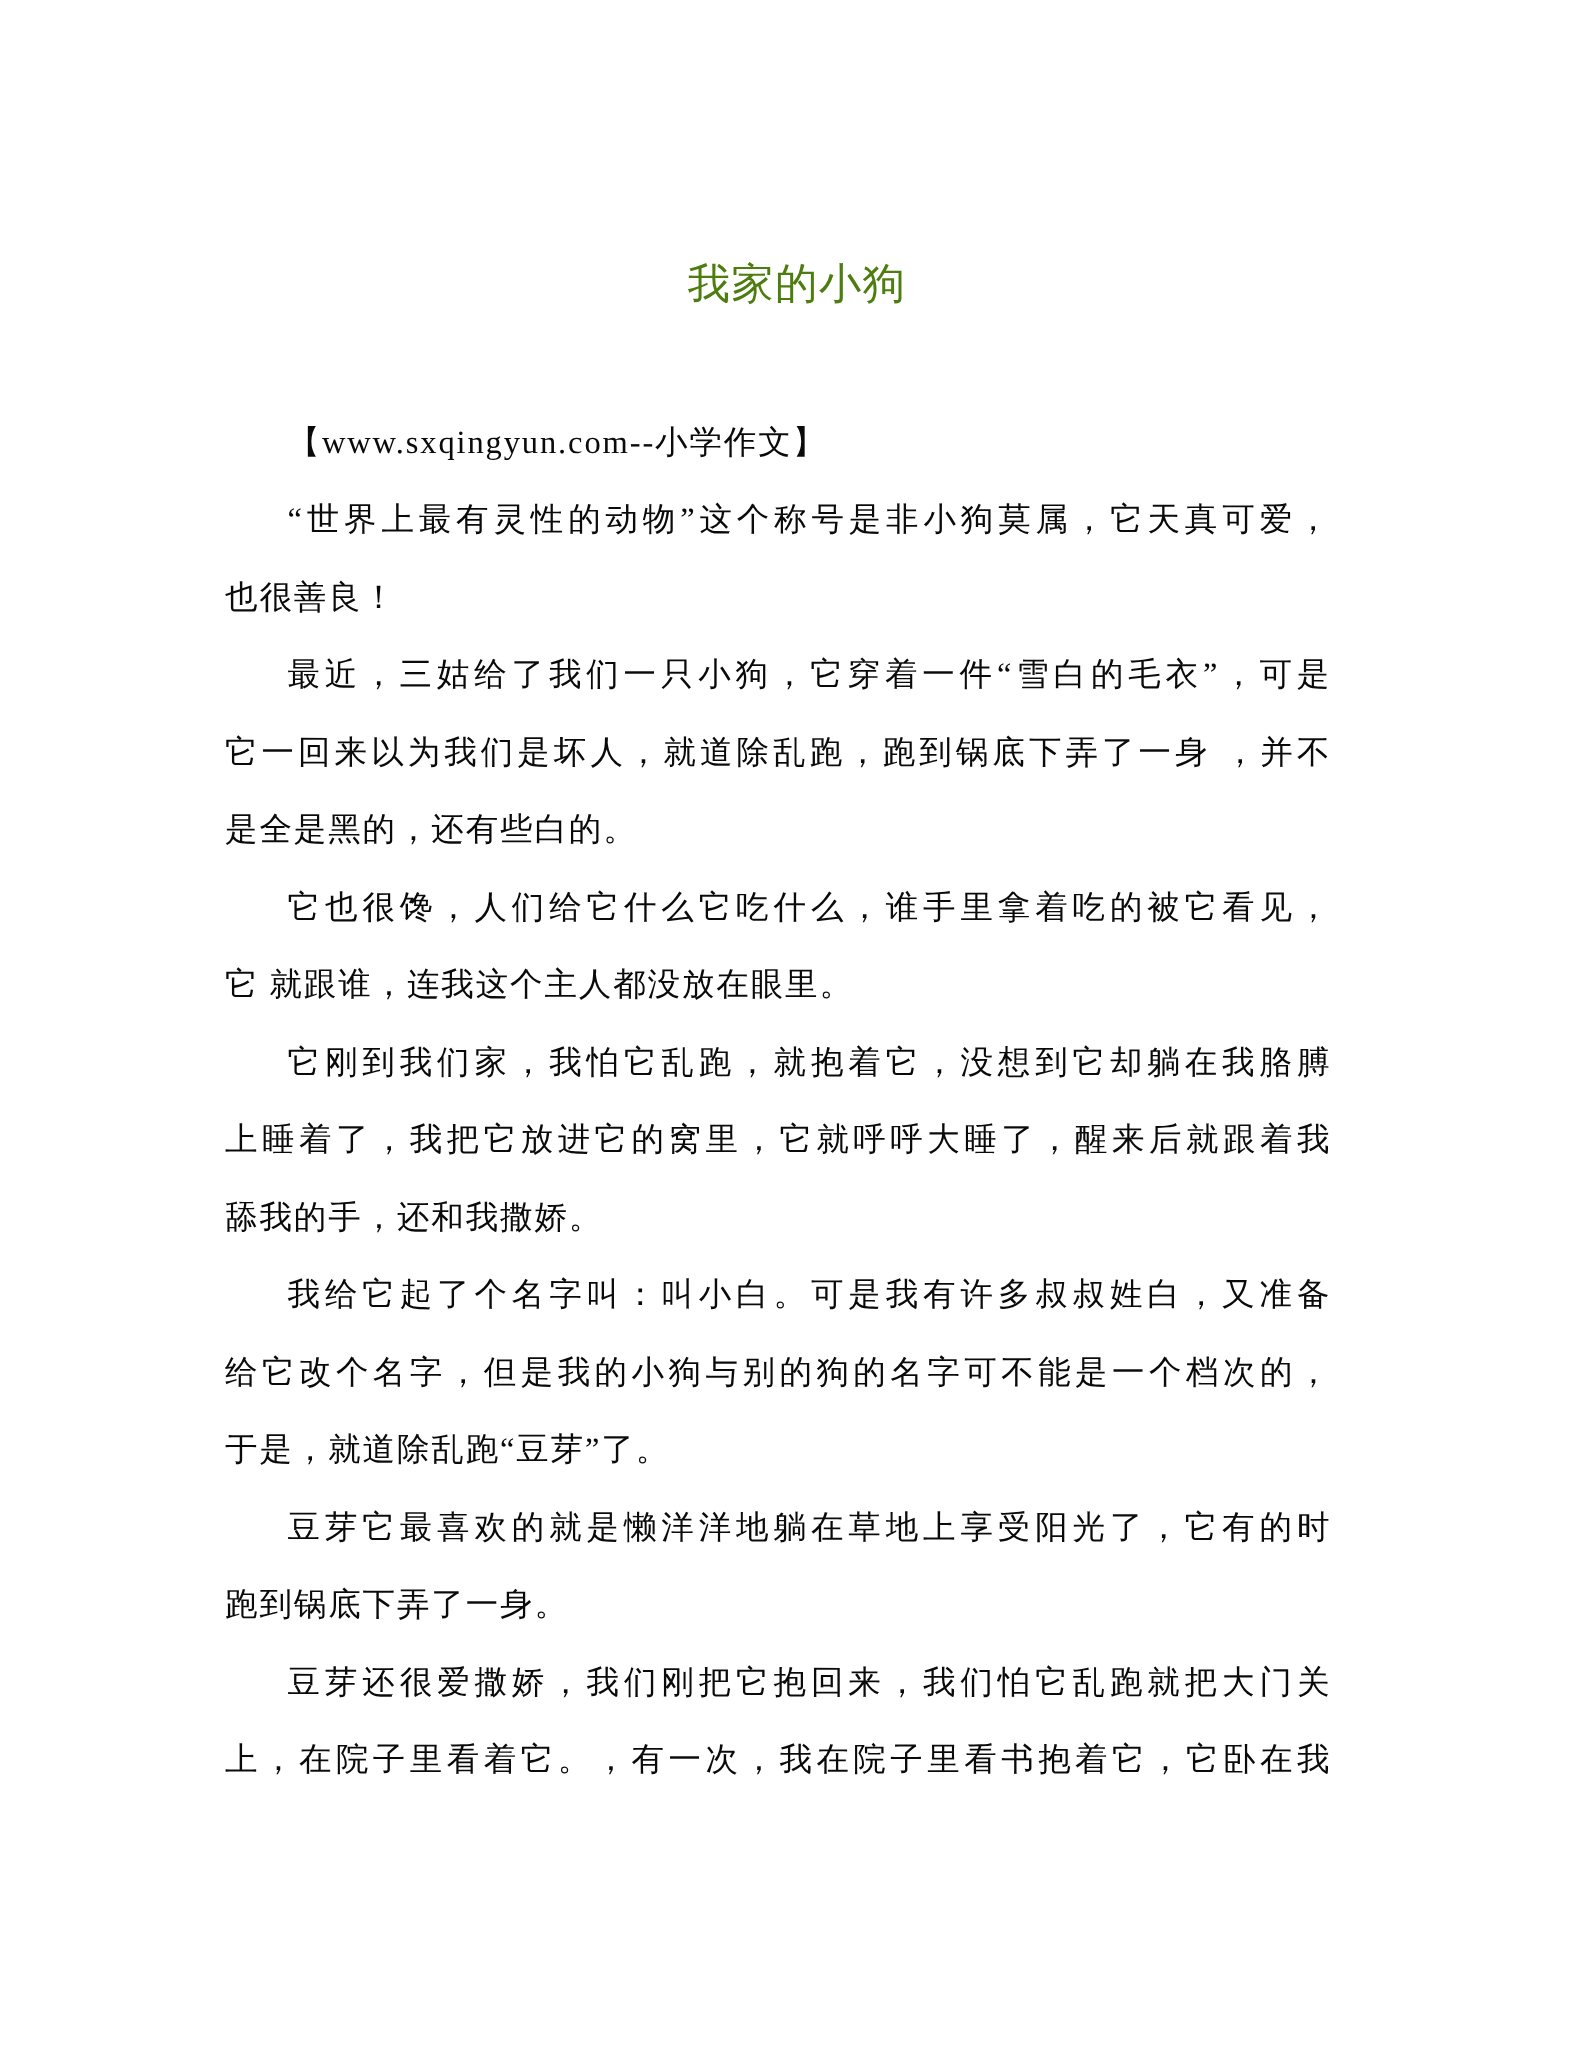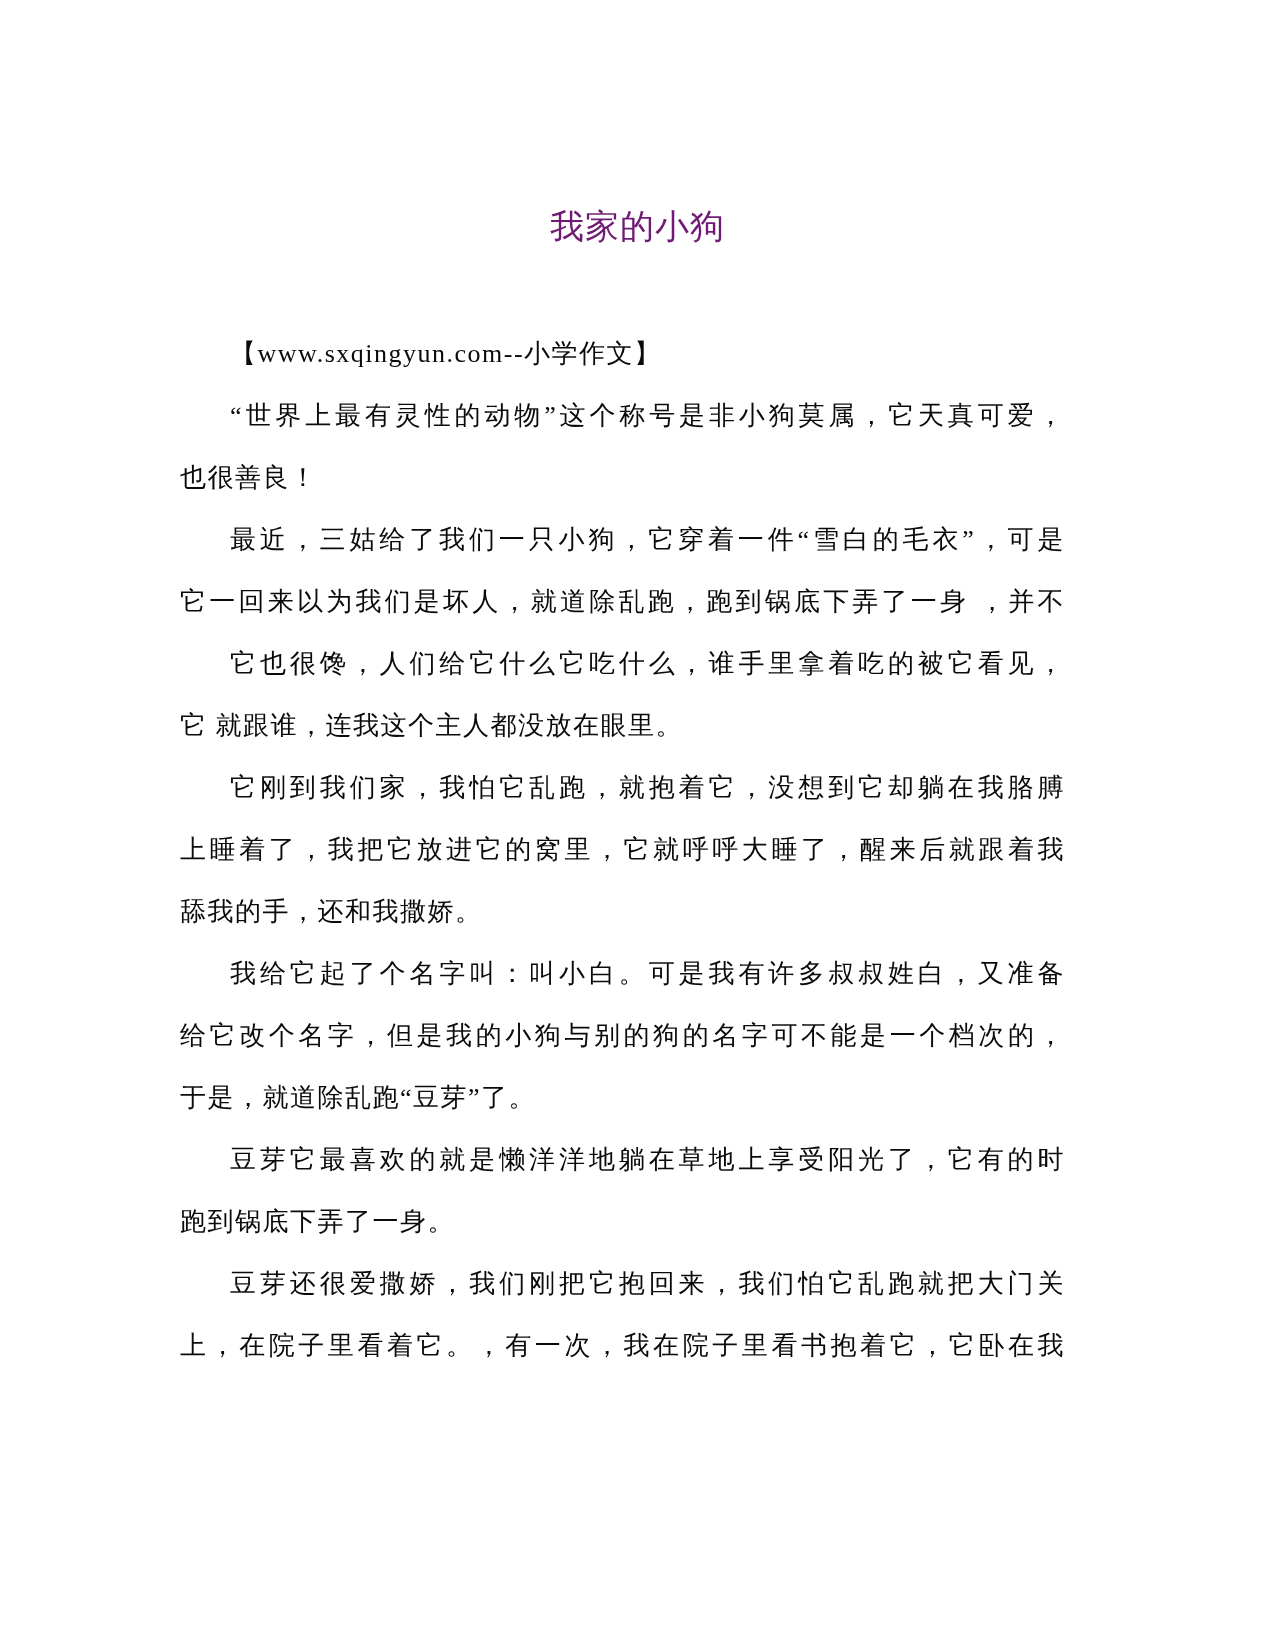--- a/index.html
+++ b/index.html
@@ -18,21 +18,21 @@
   .doc-title {
     position: absolute;
     top: 204px;
     left: 0;
     width: 1275px;
     text-align: center;
     font-family: "Liberation Sans", "DejaVu Sans", sans-serif;
     font-size: 34px;
     font-weight: 500;
     letter-spacing: 1px;
-    color: #701a75;
+    color: #4d7c0f;
     white-space: nowrap;
   }
   .body-text {
     position: absolute;
     left: 180px;
     top: 323px;
     width: 885px;
     font-family: "Liberation Serif", "DejaVu Serif", serif;
     font-size: 26px;
     color: #0a0a0a;
@@ -59,20 +59,21 @@
 <div class="page">
   <div class="doc-title">我家的小狗</div>
 
   <div class="body-text">
     <div class="line para-start para-end">【www.sxqingyun.com--小学作文】</div>
     <div>
         <div class="line para-start">“世界上最有灵性的动物”这个称号是非小狗莫属，它天真可爱，</div>
         <div class="line para-end">也很善良！</div>
         <div class="line para-start">最近，三姑给了我们一只小狗，它穿着一件“雪白的毛衣”，可是</div>
         <div class="line">它一回来以为我们是坏人，就道除乱跑，跑到锅底下弄了一身 ，并不</div>
+        <div class="line para-end">是全是黑的，还有些白的。</div>
         <div class="line para-start">它也很馋，人们给它什么它吃什么，谁手里拿着吃的被它看见，</div>
         <div class="line para-end">它 就跟谁，连我这个主人都没放在眼里。</div>
         <div class="line para-start">它刚到我们家，我怕它乱跑，就抱着它，没想到它却躺在我胳膊</div>
         <div class="line">上睡着了，我把它放进它的窝里，它就呼呼大睡了，醒来后就跟着我</div>
         <div class="line para-end">舔我的手，还和我撒娇。</div>
         <div class="line para-start">我给它起了个名字叫：叫小白。可是我有许多叔叔姓白，又准备</div>
         <div class="line">给它改个名字，但是我的小狗与别的狗的名字可不能是一个档次的，</div>
         <div class="line para-end">于是，就道除乱跑“豆芽”了。</div>
         <div class="line para-start">豆芽它最喜欢的就是懒洋洋地躺在草地上享受阳光了，它有的时</div>
         <div class="line para-end">跑到锅底下弄了一身。</div>

